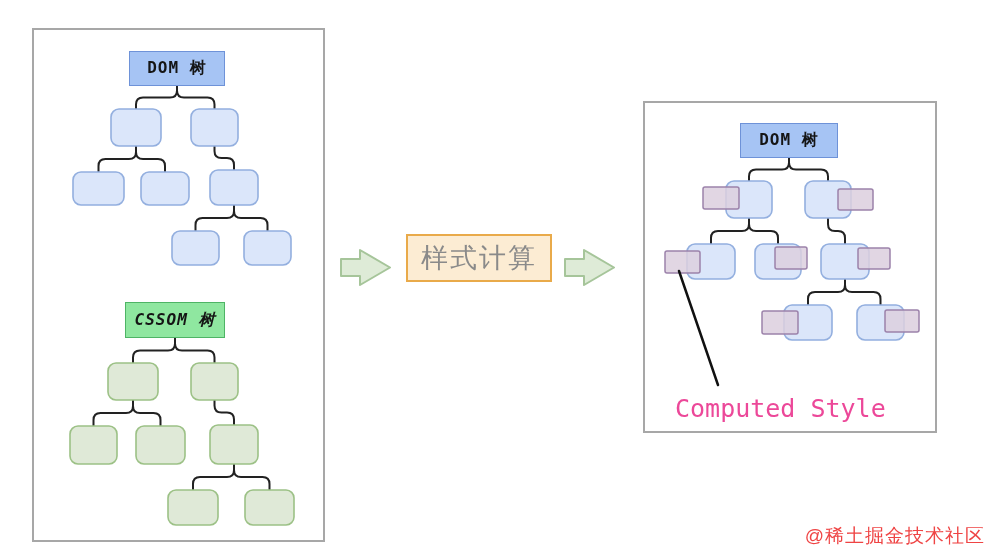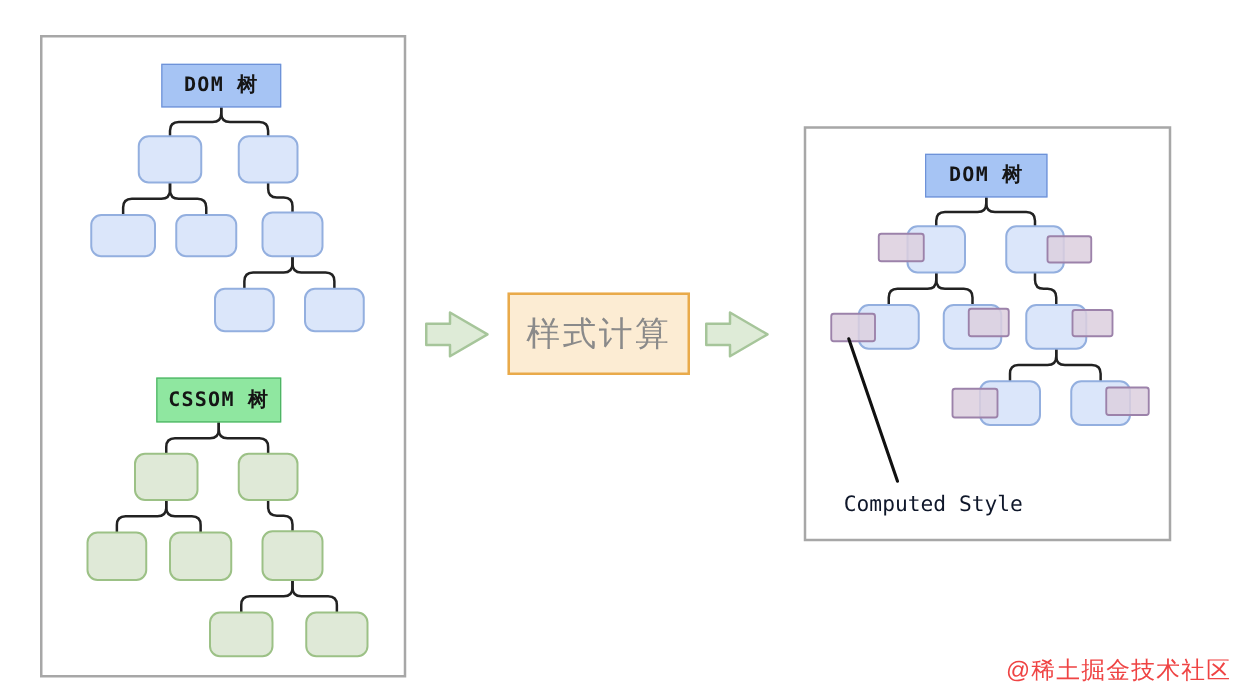--- a/index.html
+++ b/index.html
@@ -9,38 +9,38 @@
   }
   .panel{position:absolute;background:#ffffff;border:2px solid #a7a7a7;box-sizing:border-box;}
   .panel-svg{position:absolute;left:0;top:0;}
   .tree-label{
     position:absolute;display:flex;align-items:center;justify-content:center;
     font-family:"DejaVu Sans Mono","Liberation Mono",monospace;
     font-weight:700;font-size:16px;color:#151515;letter-spacing:1px;
     border-radius:0;box-sizing:border-box;white-space:nowrap;
   }
   .dom-label{background:#a6c4f4;border:1.6px solid #6e92d8;}
-  .cssom-label{background:#8fe7a0;border:1.6px solid #4eb465;}
+  .cssom-label{background:#8fe7a0;border:1.6px solid #4eb465;font-style:italic;}
   .edge{fill:none;stroke:#222222;stroke-width:2;stroke-linecap:round;}
   .bnode{fill:#dbe6fa;stroke:#93afdf;stroke-width:1.6;}
   .gnode{fill:#dfe9d7;stroke:#9cc186;stroke-width:1.6;}
   .pchip{fill:#dccfde;fill-opacity:.85;stroke:#9c82aa;stroke-width:1.5;}
   .arrow-shape{fill:#deebd7;stroke:#a6c59a;stroke-width:2;stroke-linejoin:round;}
   .calc-box{
-    position:absolute;left:406px;top:234px;width:146px;height:66px;
+    position:absolute;left:406px;top:234px;width:146px;height:48px;
     background:#fcecd3;border:2px solid #e9aa4a;box-sizing:border-box;
     display:flex;align-items:center;justify-content:center;
     font-size:27px;color:#8a8a8a;letter-spacing:2px;white-space:nowrap;
   }
   .flow-arrow{position:absolute;width:56px;height:44px;}
   .ann-line{stroke:#111111;stroke-width:2.5;stroke-linecap:round;}
   .computed-label{
     position:absolute;left:30px;top:291px;
     font-family:"DejaVu Sans Mono","Liberation Mono",monospace;
-    font-size:17px;font-weight:500;color:#0f172a;white-space:nowrap;
+    font-size:25px;font-weight:500;color:#ec4899;white-space:nowrap;
   }
   .watermark{
     position:absolute;right:9px;top:523px;font-size:19px;color:#ef4444;
     letter-spacing:1px;white-space:nowrap;
   }
 </style>
 </head>
 <body>
 
 <div class="panel" style="left:32px;top:28px;width:293px;height:514px;">

